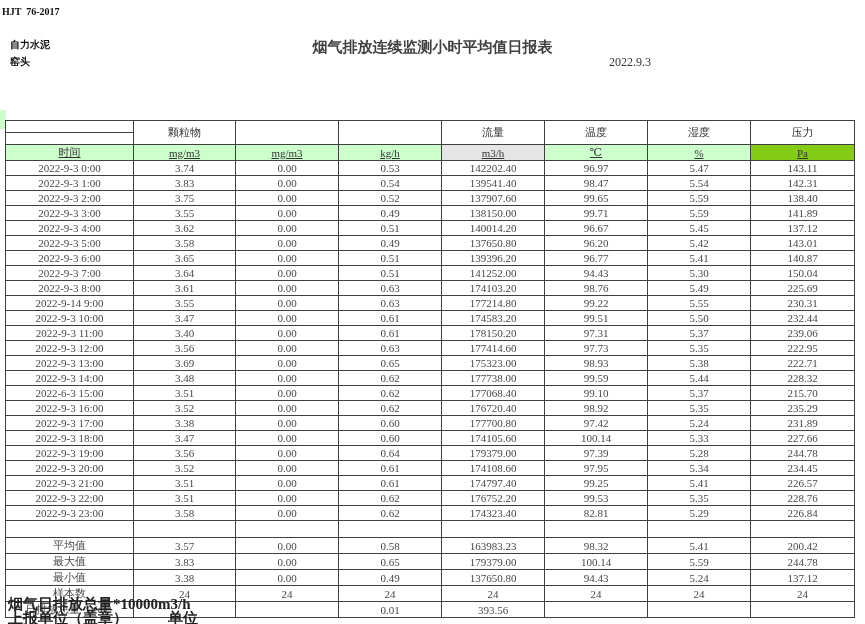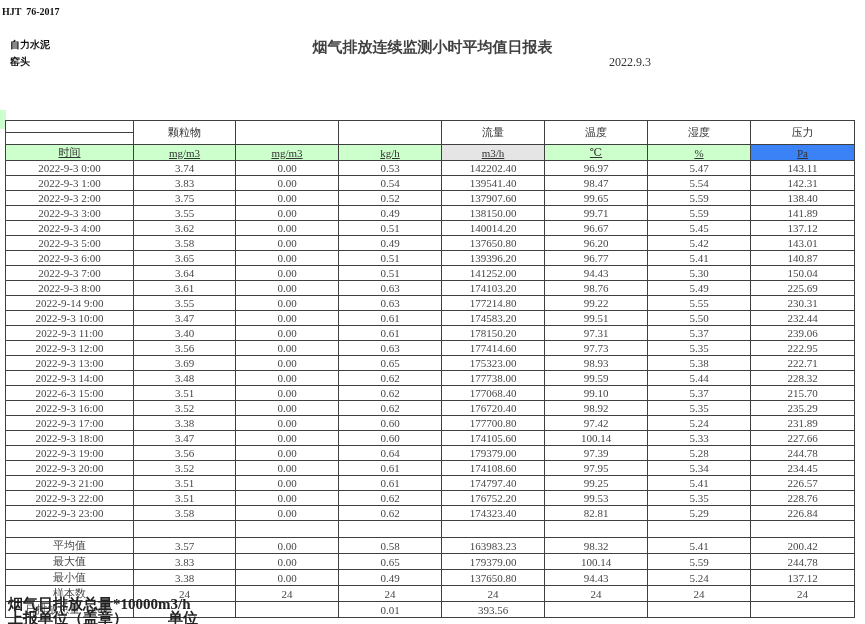--- a/index.html
+++ b/index.html
@@ -65,21 +65,21 @@
           <th></th>
         </tr>
         <tr class="unit-row">
           <th style="background: rgb(204, 255, 204);">时间</th>
           <th style="background: rgb(204, 255, 204);">mg/m3</th>
           <th style="background: rgb(204, 255, 204);">mg/m3</th>
           <th style="background: rgb(204, 255, 204);">kg/h</th>
           <th style="background: #e5e5e5;">m3/h</th>
           <th style="background: rgb(204, 255, 204);">℃</th>
           <th style="background: rgb(204, 255, 204);">%</th>
-          <th style="background: #3b82f6;">Pa</th>
+          <th style="background: #84cc16;">Pa</th>
         </tr>
       </thead>
       <tbody>
         <tr>
           <td>2022-9-3 0:00</td>
           <td>3.74</td>
           <td>0.00</td>
           <td>0.53</td>
           <td>142202.40</td>
           <td>96.97</td>

